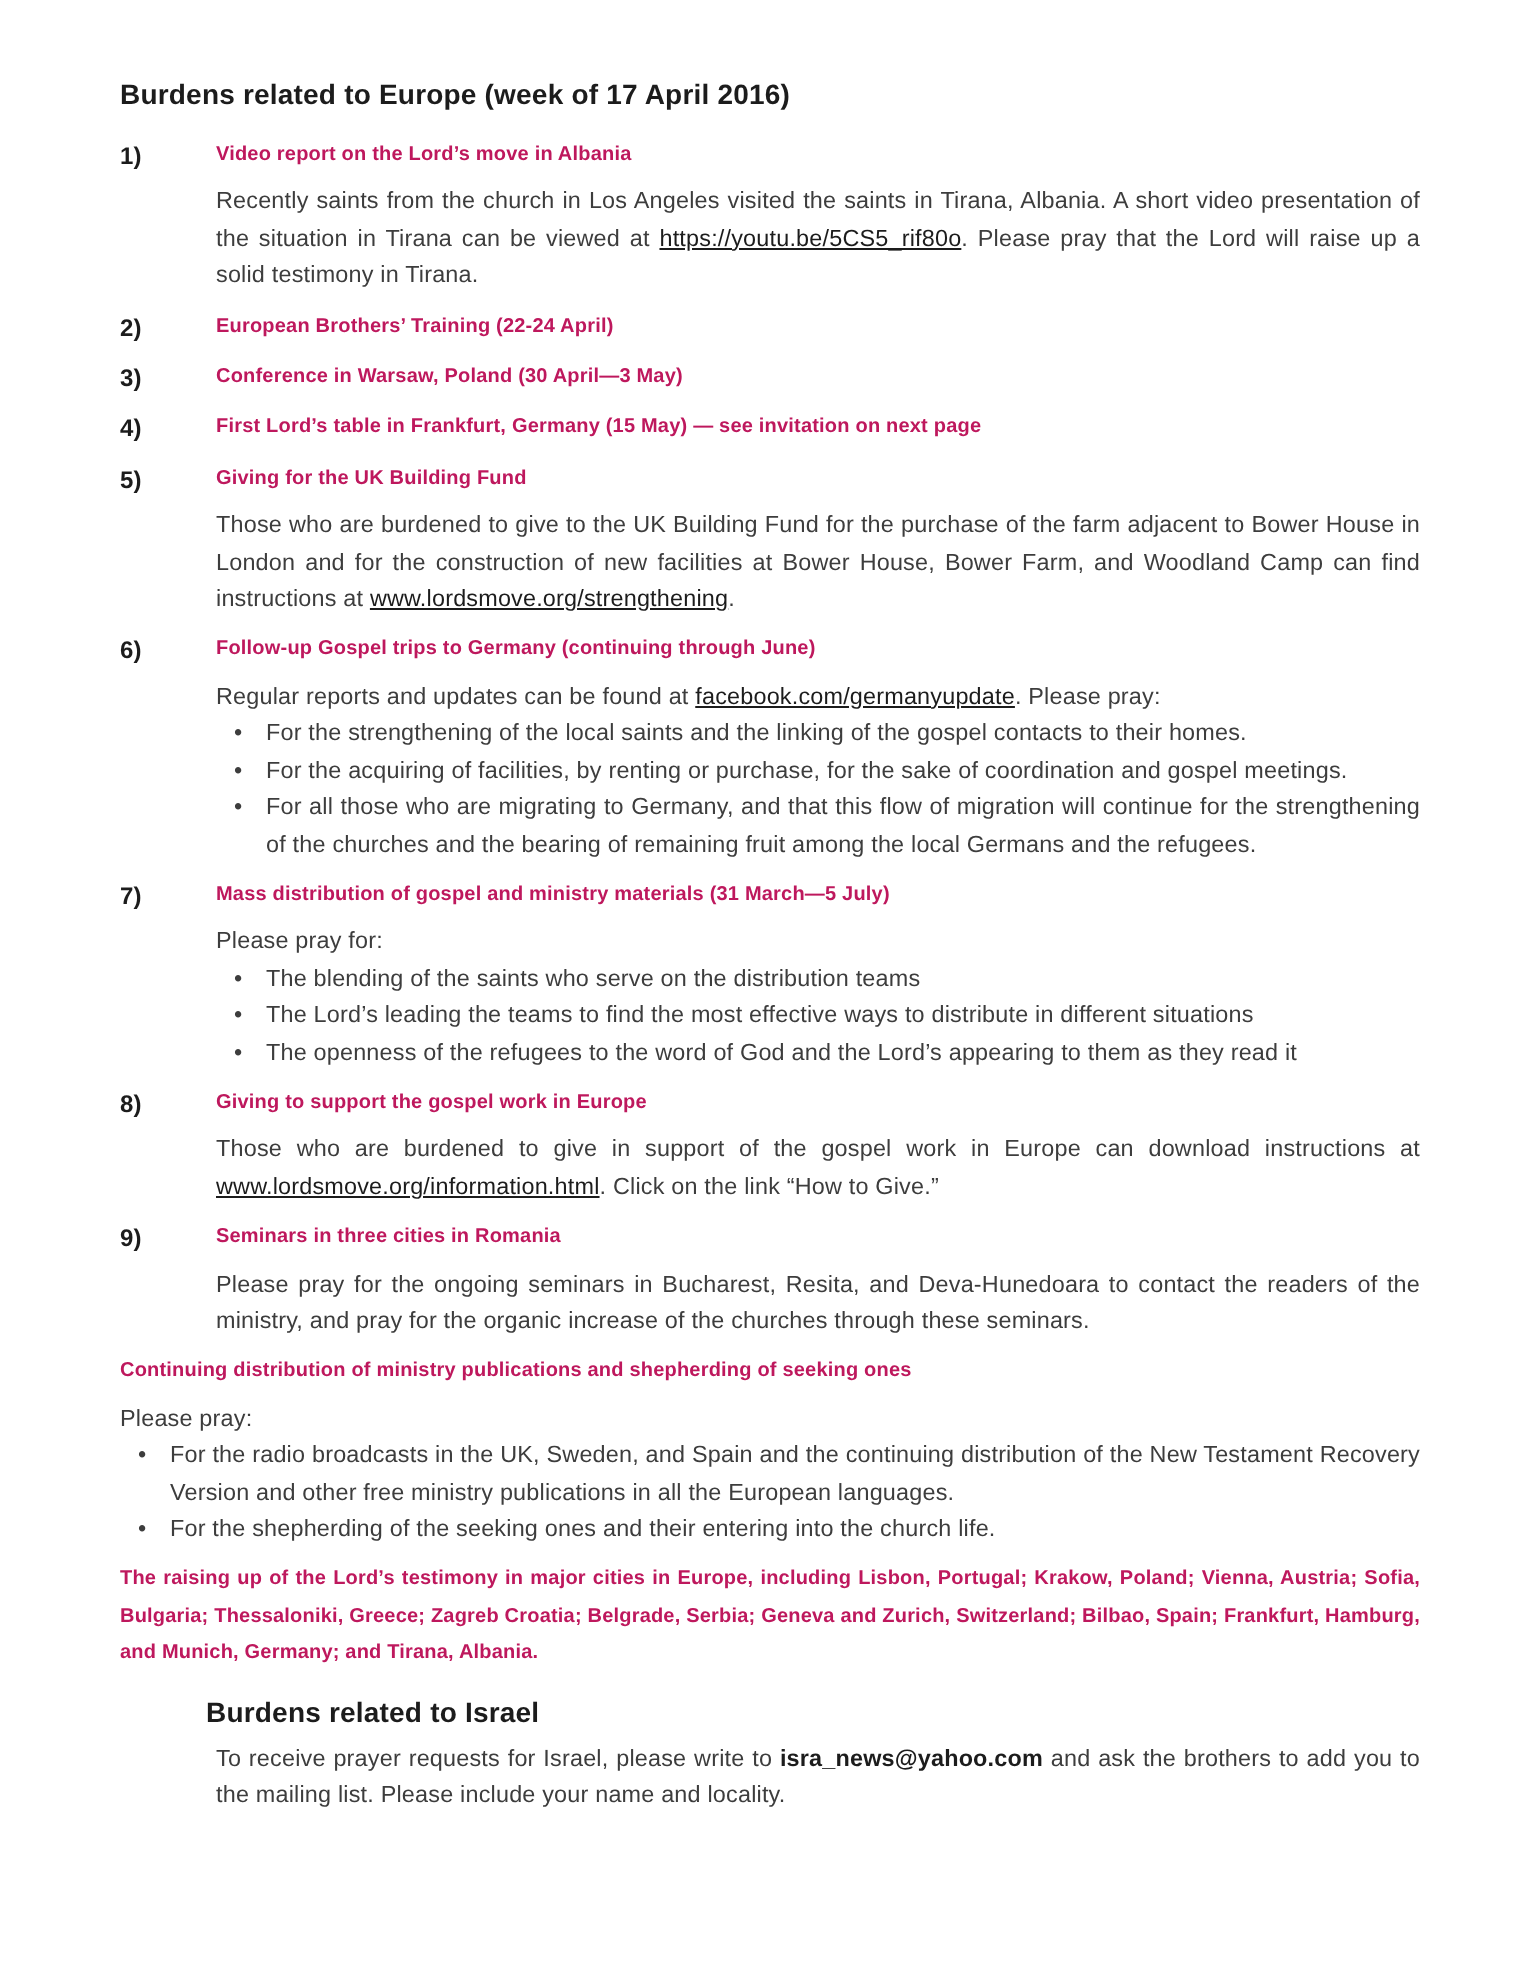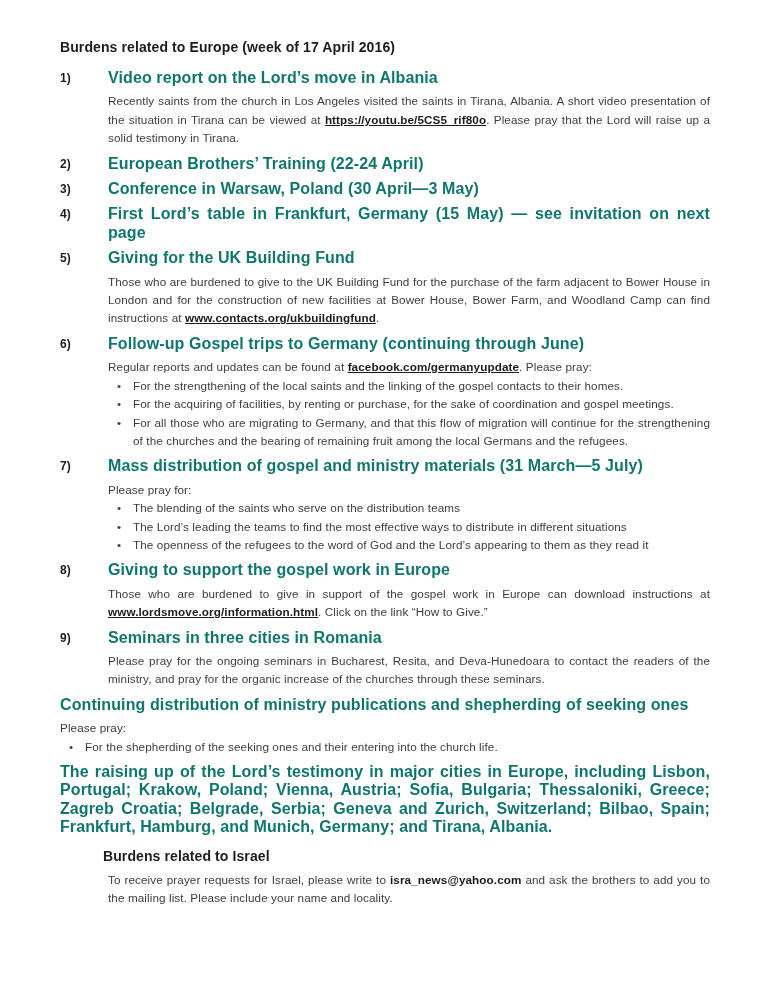--- a/index.html
+++ b/index.html
@@ -43,22 +43,22 @@
     font-size: 12px;
     color: #1c1c1c;
     line-height: 18.4px;
   }
   .item-content {
     flex: 1;
     min-width: 0;
   }
   .item-heading {
     font-weight: bold;
-    font-size: 16px;
-    color: #0f766e;
+    font-size: 10px;
+    color: #be185d;
     line-height: 18.4px;
     text-align: justify;
   }
   .para {
     margin: 5px 0 0 0;
     text-align: justify;
   }
   .bullets {
     margin: 0;
     padding: 0 0 0 8px;
@@ -69,21 +69,21 @@
     padding-left: 17px;
     text-align: justify;
   }
   .bullets li::before {
     content: "\2022";
     position: absolute;
     left: 1px;
     color: #3d3d3d;
   }
   .doclink {
-    font-weight: bold;
+    font-weight: normal;
     color: #1c1c1c;
     text-decoration: underline;
     cursor: pointer;
   }
   .inline-bold {
     font-weight: bold;
     color: #1c1c1c;
   }
   .israel-body {
     margin: 5px 0 0 48px;
@@ -120,21 +120,21 @@
       <div class="item">
         <div class="item-num">4)</div>
         <div class="item-content">
           <div class="item-heading">First Lord’s table in Frankfurt, Germany (15 May) — see invitation on next page</div>
         </div>
       </div>
       <div class="item">
         <div class="item-num">5)</div>
         <div class="item-content">
           <div class="item-heading">Giving for the UK Building Fund</div>
-          <p class="para"><span>Those who are burdened to give to the UK Building Fund for the purchase of the farm adjacent to Bower House in London and for the construction of new facilities at Bower House, Bower Farm, and Woodland Camp can find instructions at </span><span class="doclink">www.contacts.org/ukbuildingfund</span><span>.</span></p>
+          <p class="para"><span>Those who are burdened to give to the UK Building Fund for the purchase of the farm adjacent to Bower House in London and for the construction of new facilities at Bower House, Bower Farm, and Woodland Camp can find instructions at </span><span class="doclink">www.lordsmove.org/strengthening</span><span>.</span></p>
         </div>
       </div>
       <div class="item">
         <div class="item-num">6)</div>
         <div class="item-content">
           <div class="item-heading">Follow-up Gospel trips to Germany (continuing through June)</div>
           <p class="para"><span>Regular reports and updates can be found at </span><span class="doclink">facebook.com/germanyupdate</span><span>. Please pray:</span></p>
           <ul class="bullets">
             <li>For the strengthening of the local saints and the linking of the gospel contacts to their homes.</li>
             <li>For the acquiring of facilities, by renting or purchase, for the sake of coordination and gospel meetings.</li>
@@ -166,20 +166,21 @@
         <div class="item-content">
           <div class="item-heading">Seminars in three cities in Romania</div>
           <p class="para"><span>Please pray for the ongoing seminars in Bucharest, Resita, and Deva-Hunedoara to contact the readers of the ministry, and pray for the organic increase of the churches through these seminars.</span></p>
         </div>
       </div>
       <div class="item">
         <div class="item-content">
           <div class="item-heading">Continuing distribution of ministry publications and shepherding of seeking ones</div>
           <p class="para"><span>Please pray:</span></p>
           <ul class="bullets">
+            <li>For the radio broadcasts in the UK, Sweden, and Spain and the continuing distribution of the New Testament Recovery Version and other free ministry publications in all the European languages.</li>
             <li>For the shepherding of the seeking ones and their entering into the church life.</li>
           </ul>
         </div>
       </div>
       <div class="item">
         <div class="item-content">
           <div class="item-heading">The raising up of the Lord’s testimony in major cities in Europe, including Lisbon, Portugal; Krakow, Poland; Vienna, Austria; Sofia, Bulgaria; Thessaloniki, Greece; Zagreb Croatia; Belgrade, Serbia; Geneva and Zurich, Switzerland; Bilbao, Spain; Frankfurt, Hamburg, and Munich, Germany; and Tirana, Albania.</div>
         </div>
       </div>
     </div>

